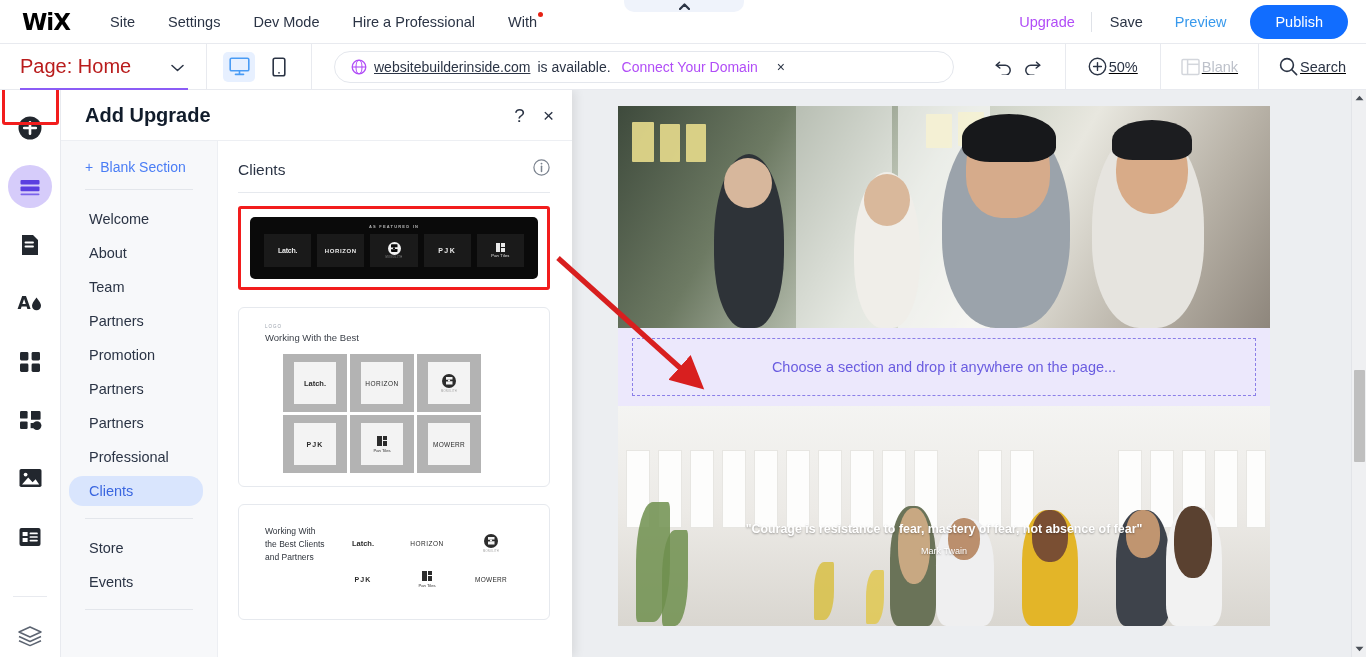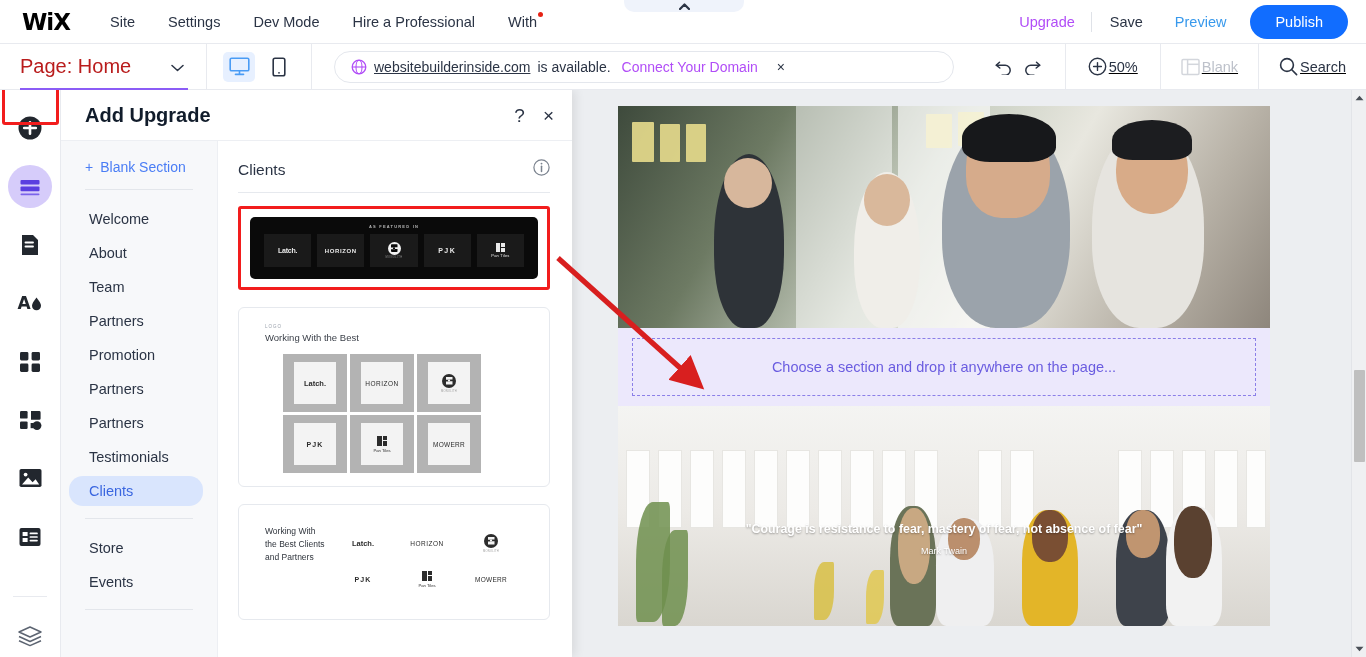--- a/index.html
+++ b/index.html
@@ -483,21 +483,21 @@
         <span>Blank Section</span>
       </div>
       <div class="nav-hr"></div>
       <div class="nav-item">Welcome</div>
       <div class="nav-item">About</div>
       <div class="nav-item">Team</div>
       <div class="nav-item">Partners</div>
       <div class="nav-item">Promotion</div>
       <div class="nav-item">Partners</div>
       <div class="nav-item">Partners</div>
-      <div class="nav-item">Testimonials</div>
+      <div class="nav-item">Professional</div>
       <div class="nav-item active">Clients</div>
       <div class="nav-hr" style="margin-top:12px;"></div>
       <div class="nav-item">Store</div>
       <div class="nav-item">Events</div>
       <div class="nav-hr" style="margin-top:12px;"></div>
 
     </div>
 
     <div class="gallery">
       <div class="gal-head">

